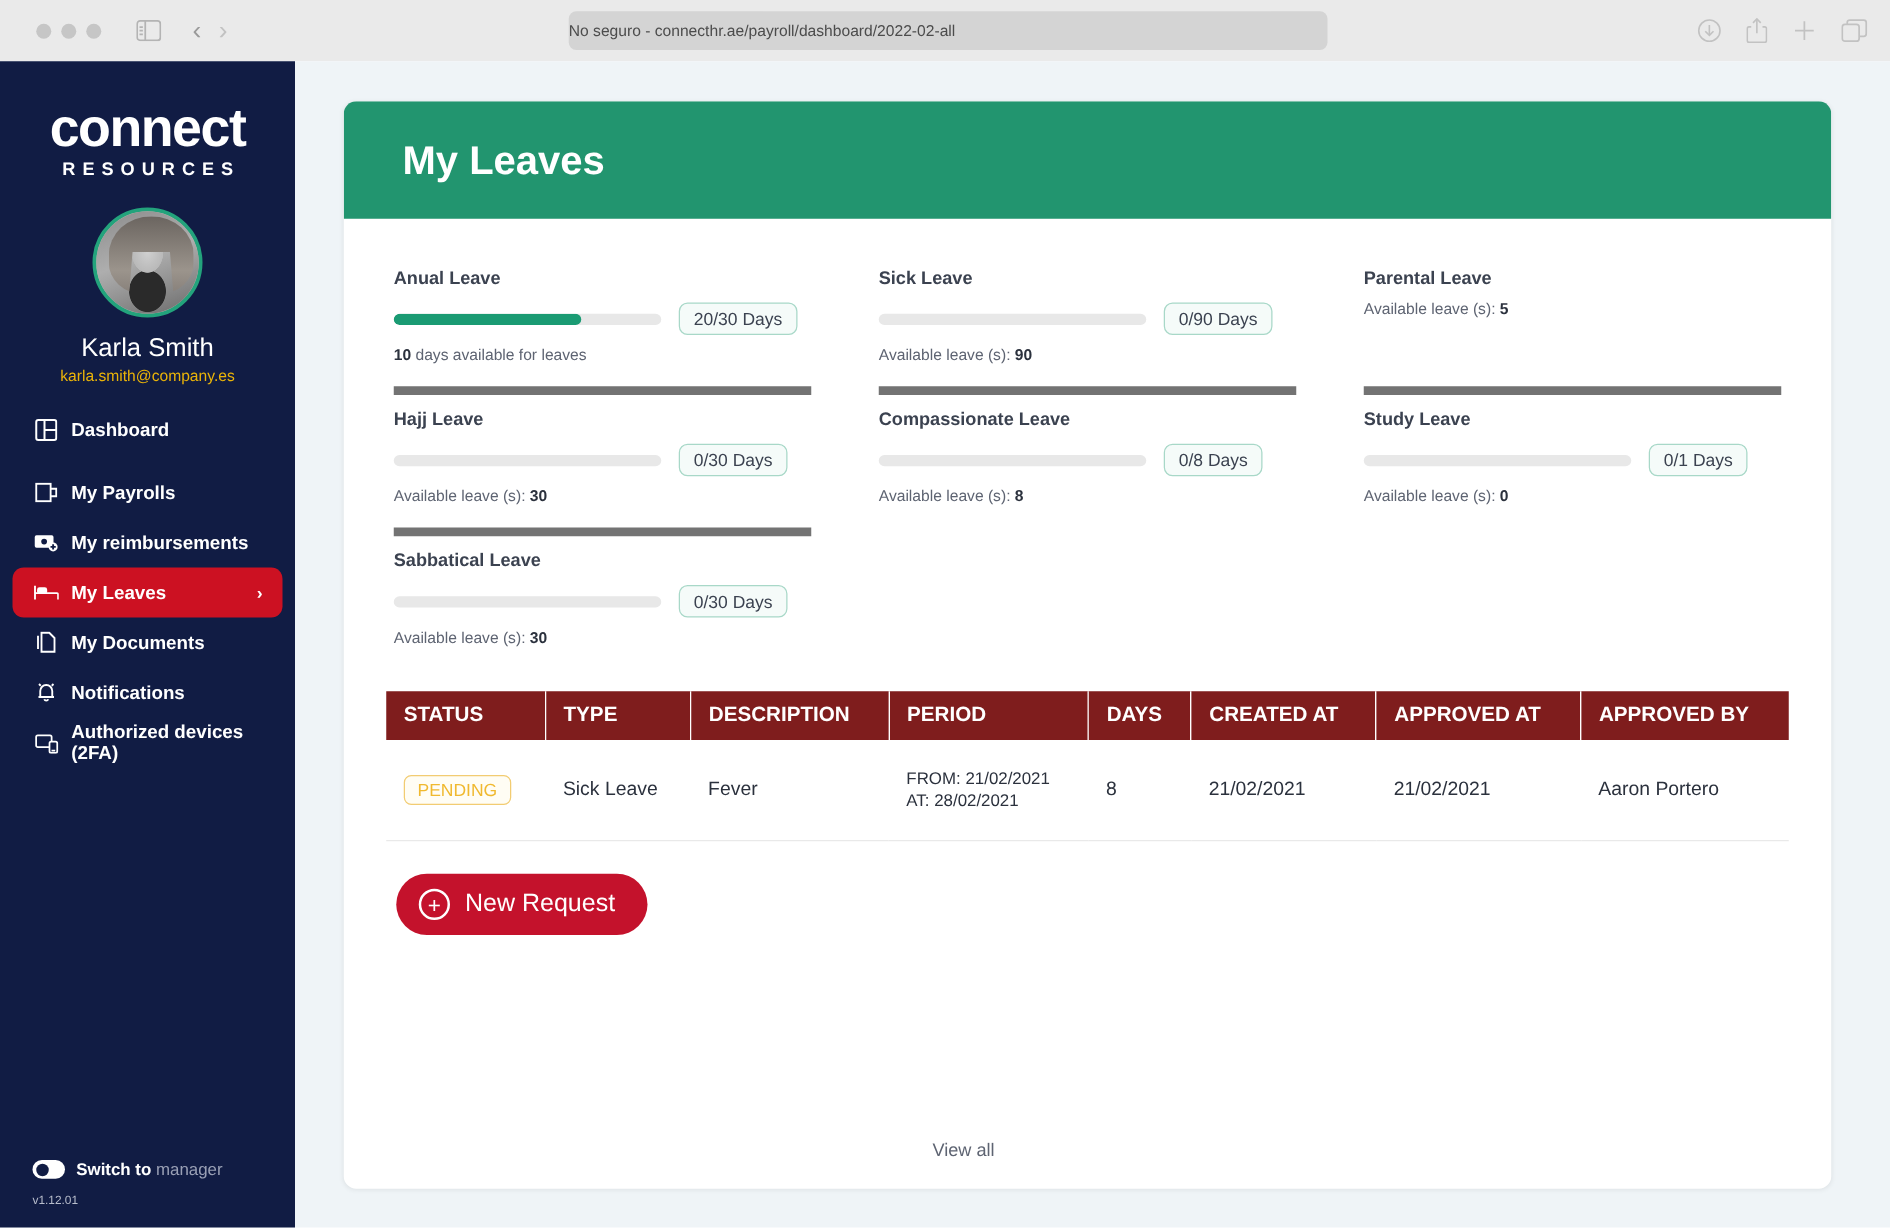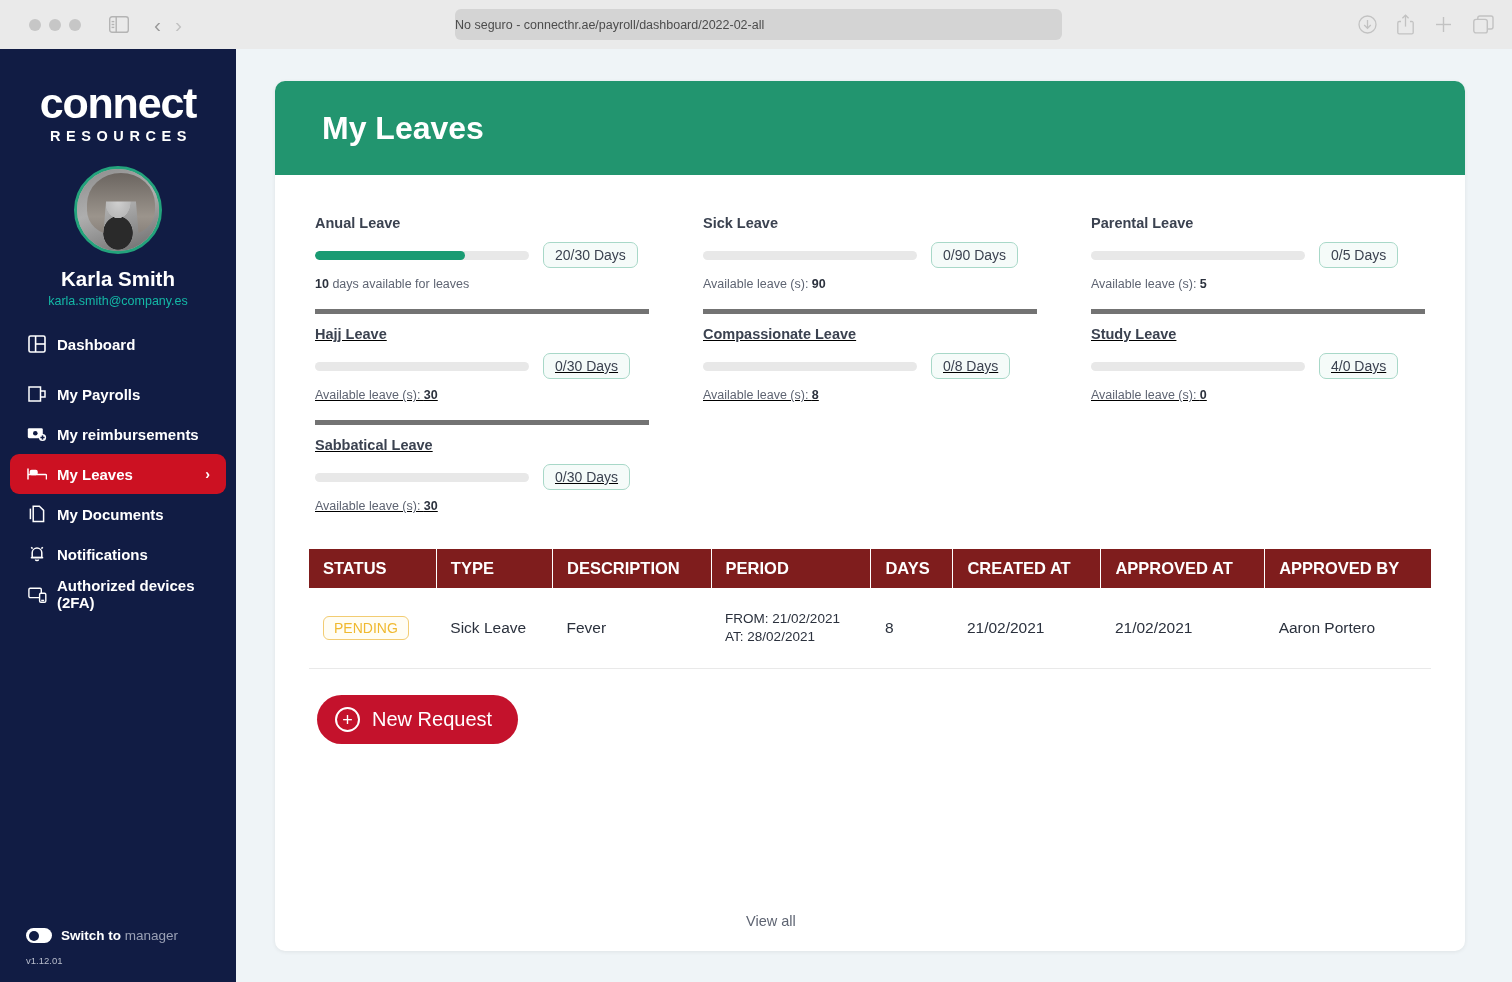--- a/index.html
+++ b/index.html
@@ -63,22 +63,22 @@
       radial-gradient(ellipse 30px 34px at 50% 78%, #2a2a2a 0%, #2a2a2a 48%, rgba(0,0,0,0) 50%),
       linear-gradient(160deg, #8f8b85 0%, #b3aea6 45%, #6e6a65 100%);
     filter: grayscale(1);
   }
   .avatar-hair {
     position: absolute; left: 10px; top: 4px; width: 68px; height: 62px;
     border-radius: 50% 50% 40% 40%;
     background: linear-gradient(180deg,#6b6560 0%, #9b948c 70%, #87807a 100%);
     clip-path: polygon(0 0,100% 0,100% 100%,76% 100%,72% 46%,28% 46%,24% 100%,0 100%);
   }
-  .user-name { text-align: center; color: #ffffff; font-size: 20.5px; font-weight: 700; margin-top: 13px; }
-  .user-mail { text-align: center; color: #14b8a6; font-size: 12.5px; margin-top: 3px; }
+  .user-name { text-align: center; color: #ffffff; font-size: 20.5px; font-weight: 400; margin-top: 13px; }
+  .user-mail { text-align: center; color: #eab308; font-size: 12.5px; margin-top: 3px; }
 
   .nav { margin-top: 16px; }
   .nav-item {
     display: flex; align-items: center; gap: 10px;
     height: 40px; margin: 0 10px; padding-left: 17px;
     color: #ffffff; font-size: 15px; font-weight: 600;
     border-radius: 9px; position: relative;
   }
   .nav-item.spaced { margin-top: 10px; }
   .nav-item.active { background: #cc1122; }
@@ -109,21 +109,21 @@
     display: flex; align-items: center; padding-left: 47px;
   }
   .card-title { color: #ffffff; font-size: 32px; font-weight: 700; }
 
   .leaves-grid {
     padding: 28px 40px 0 40px;
     display: grid; grid-template-columns: repeat(3, 1fr);
     column-gap: 54px;
   }
   .leave-cell { padding-top: 12px; padding-bottom: 18px; position: relative; }
-  .leave-cell.bordered { border-top: 5px solid #737373; text-decoration: underline; }
+  .leave-cell.bordered { border-top: 7px solid #737373; }
   .leave-name { font-size: 14.5px; font-weight: 700; color: #3b4250; }
   .bar-row { display: flex; align-items: center; gap: 14px; margin-top: 11px; }
   .bar-track { width: 214px; height: 9px; border-radius: 6px; background: #e8e8e8; overflow: hidden; }
   .bar-fill { height: 100%; border-radius: 6px; background: #1a9b73; }
   .pill {
     border: 1px solid #a8d8c8; border-radius: 7px;
     background: #f5fbf9; color: #3b4250;
     font-size: 14px; padding: 4px 11px; white-space: nowrap;
   }
   .leave-sub { font-size: 12.5px; color: #5e6472; margin-top: 9px; }
@@ -371,26 +371,20 @@
           </div>
           <span class="pill">0/90 Days</span>
         </div>
         <div class="leave-sub">
           <span>Available leave (s): </span><b>90</b>
         </div>
       </div>
 
       <div class="leave-cell">
         <div class="leave-name">Parental Leave</div>
-        <div class="bar-row">
-          <div class="bar-track">
-            <div class="bar-fill" style="width: 0%;"></div>
-          </div>
-          <span class="pill">0/5 Days</span>
-        </div>
         <div class="leave-sub">
           <span>Available leave (s): </span><b>5</b>
         </div>
       </div>
 
       <div class="leave-cell bordered">
         <div class="leave-name">Hajj Leave</div>
         <div class="bar-row">
           <div class="bar-track">
             <div class="bar-fill" style="width: 0%;"></div>
@@ -414,21 +408,21 @@
           <span>Available leave (s): </span><b>8</b>
         </div>
       </div>
 
       <div class="leave-cell bordered">
         <div class="leave-name">Study Leave</div>
         <div class="bar-row">
           <div class="bar-track">
             <div class="bar-fill" style="width: 0%;"></div>
           </div>
-          <span class="pill">4/0 Days</span>
+          <span class="pill">0/1 Days</span>
         </div>
         <div class="leave-sub">
           <span>Available leave (s): </span><b>0</b>
         </div>
       </div>
 
       <div class="leave-cell bordered">
         <div class="leave-name">Sabbatical Leave</div>
         <div class="bar-row">
           <div class="bar-track">

